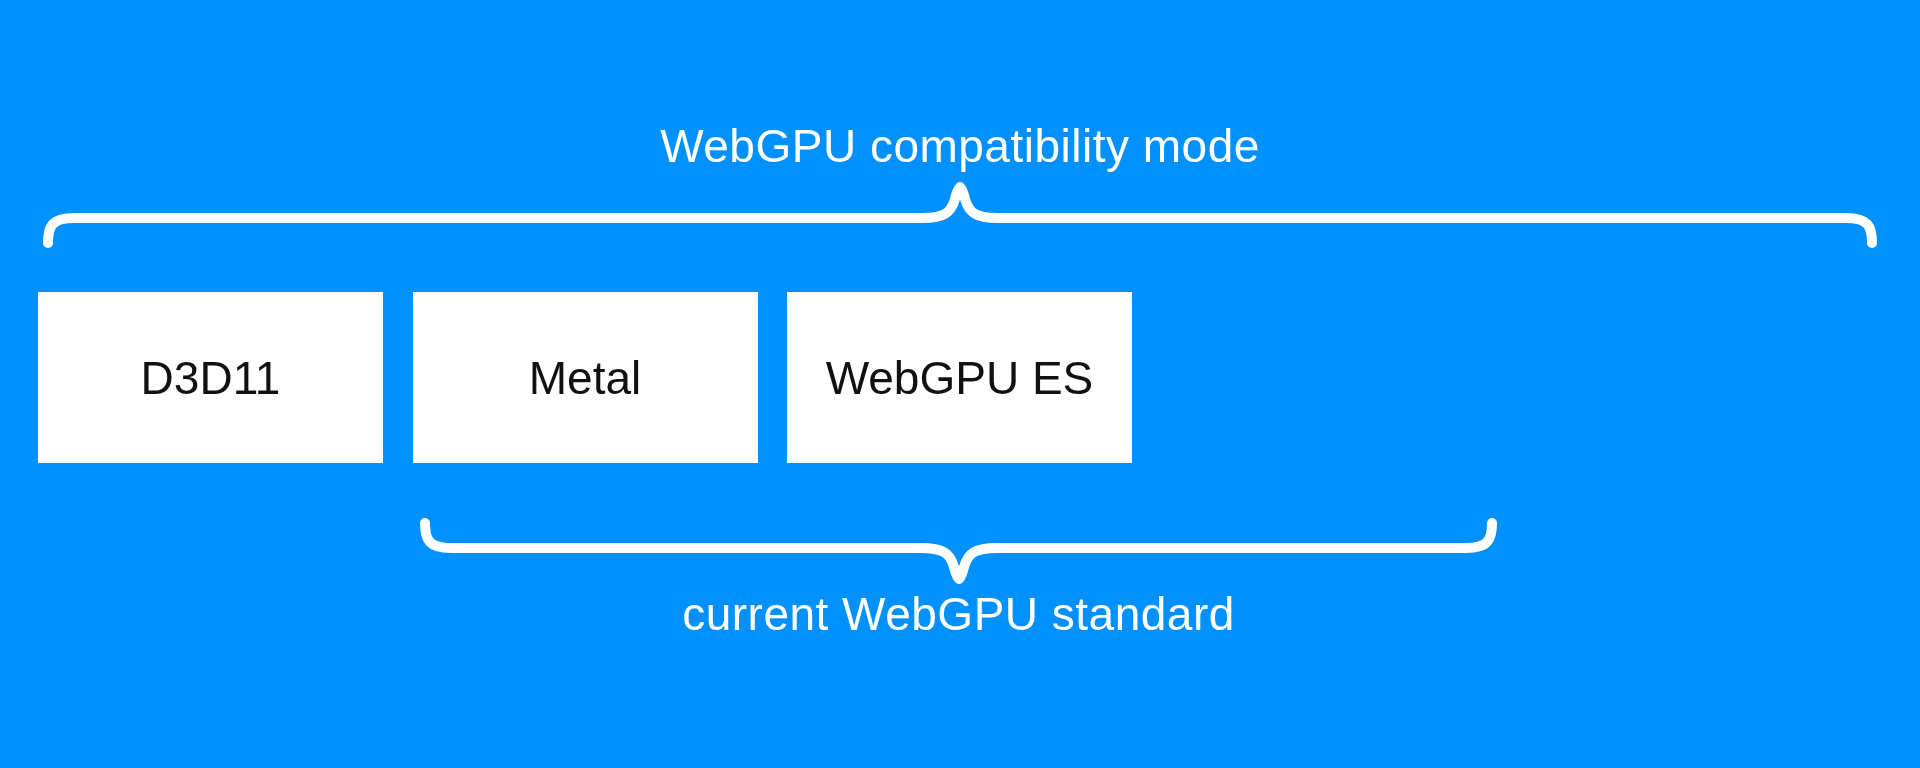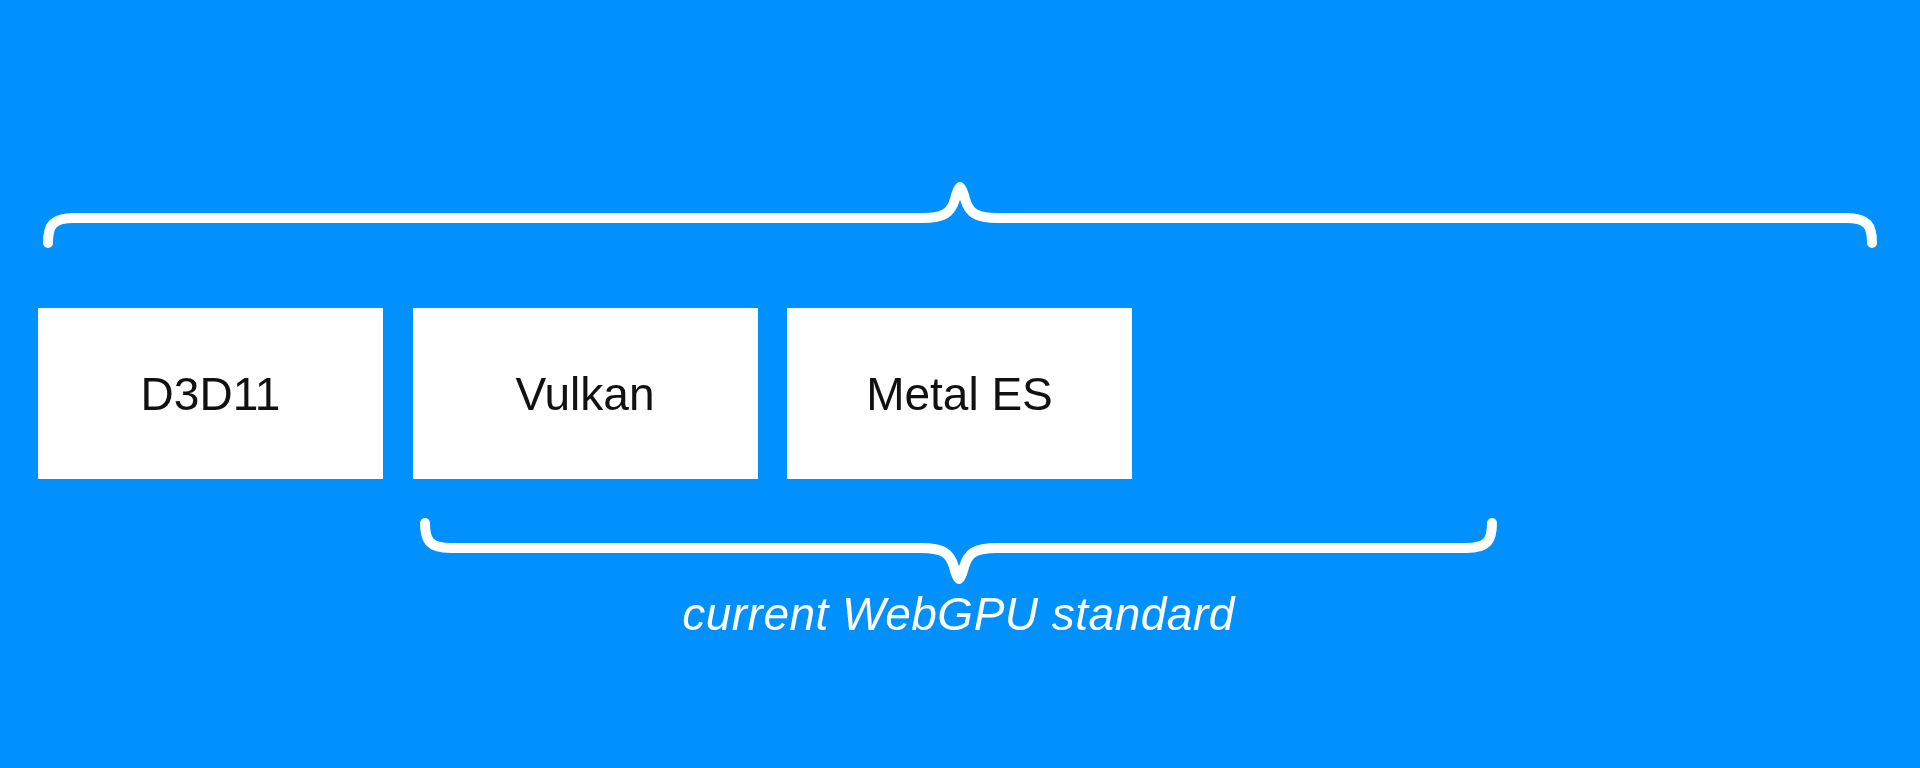--- a/index.html
+++ b/index.html
@@ -30,21 +30,20 @@
   }
   .title-label {
     left: 0;
     width: 1920px;
     top: 122px;
   }
   .bottom-label {
     left: 420px;
     width: 1077px;
     top: 590px;
-    font-style: italic;
   }
   .brace {
     position: absolute;
     display: block;
   }
   .brace path {
     fill: none;
     stroke: var(--brace, #ffffff);
     stroke-width: 10;
     stroke-linecap: round;
@@ -69,48 +68,48 @@
     display: flex;
     gap: 29.5px;
   }
   .api-box {
     width: 345px;
     height: 171px;
     background: var(--box, #ffffff);
     display: flex;
     align-items: center;
     justify-content: center;
-    margin-top: 16px;
   }
   .api-box span {
     color: var(--boxtext, #111111);
     font-size: 46px;
     line-height: 1;
     white-space: nowrap;
   }
 </style>
 </head>
 <body style="--bg: #0091ff; --box: #ffffff; --boxtext: #111111; --brace: #ffffff; --label: #ffffff;">
 
 <div class="canvas">
 
+  <div class="brace-label title-label">WebGPU compatibility mode</div>
 
   <svg class="brace brace-top" viewBox="0 0 1834 70" aria-hidden="true">
     <path d="M 5,61 C 5,44 9,36 31,36 L 879,36 C 901,36 908,31 912,17 C 914,9 916,5 917,5 C 918,5 920,9 922,17 C 926,31 933,36 955,36 L 1803,36 C 1825,36 1829,44 1829,61"></path>
   </svg>
 
   <div class="boxes-row">
     <div class="api-box">
       <span>D3D11</span>
     </div>
     <div class="api-box">
-      <span>Vulkan</span>
+      <span>Metal</span>
     </div>
     <div class="api-box">
-      <span>Metal ES</span>
+      <span>WebGPU ES</span>
     </div>
   </div>
 
   <svg class="brace brace-bottom" viewBox="0 0 1077 70" aria-hidden="true">
     <path d="M 5,9 C 5,26 9,34 31,34 L 501,34 C 523,34 530,39 534,53 C 536,61 538,65 539,65 C 540,65 542,61 544,53 C 548,39 555,34 577,34 L 1046,34 C 1068,34 1072,26 1072,9"></path>
   </svg>
 
   <div class="brace-label bottom-label">current WebGPU standard</div>
 
 </div>

